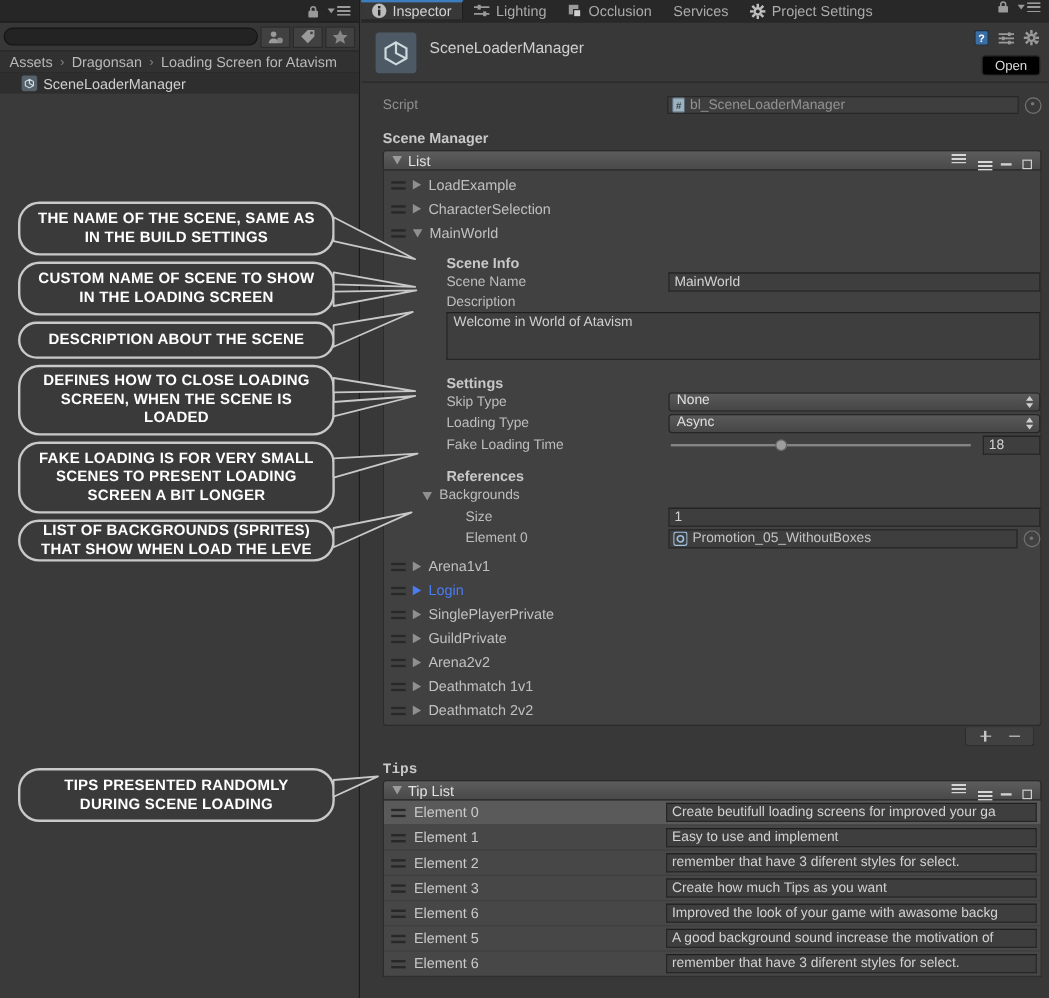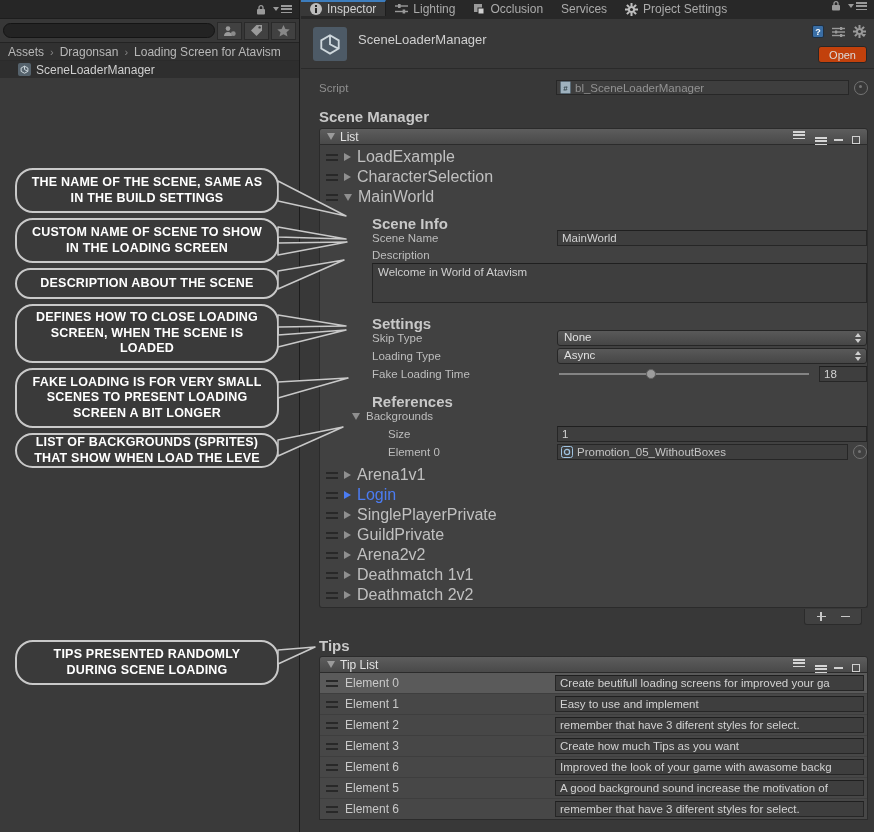--- a/index.html
+++ b/index.html
@@ -47,46 +47,46 @@
   .tabbar-right{margin-left:auto;display:flex;align-items:center;gap:7px;padding-right:7px;}
   .menu-ic{display:flex;align-items:center;gap:2px;}
   .menu-caret{width:0;height:0;border-top:4px solid #9a9a9a;border-left:3px solid transparent;border-right:3px solid transparent;}
   .menu-bars{width:11px;height:8px;background:repeating-linear-gradient(#9a9a9a 0 1.6px,transparent 1.6px 3.4px);}
 
   .comp-header{position:relative;height:49px;border-bottom:1px solid #2a2a2a;}
   .comp-icon{position:absolute;left:12px;top:8px;width:34px;height:34px;border-radius:3px;background:#4d5a66;display:flex;align-items:center;justify-content:center;}
   .comp-title{position:absolute;left:57px;top:13px;font-size:13px;color:#cfcfcf;}
   .hdr-icons{position:absolute;right:8px;top:6px;display:flex;align-items:center;gap:8px;}
   .gear-caret{width:0;height:0;border-top:3px solid #9a9a9a;border-left:2.5px solid transparent;border-right:2.5px solid transparent;margin-left:-4px;margin-top:8px;}
-  .open-btn{position:absolute;right:7px;top:27px;height:15px;padding:0 10px;background:#c2410c;border:1px solid #272727;border-radius:3px;color:#dcdcdc;font-size:11px;display:flex;align-items:center;}
+  .open-btn{position:absolute;right:7px;top:27px;height:15px;padding:0 10px;background:#000000;border:1px solid #272727;border-radius:3px;color:#dcdcdc;font-size:11px;display:flex;align-items:center;}
 
   .script-row{display:flex;align-items:center;height:17px;margin:10px 6px 0 18px;}
   .script-label{width:237px;color:#8f8f8f;flex:none;}
   .script-field{flex:1;height:15px;background:#3e3e3e;border:1px solid #272727;display:flex;align-items:center;gap:4px;padding:0 3px;color:#929292;box-sizing:border-box;}
   .obj-picker{width:12px;height:12px;border:1px solid #747474;border-radius:50%;margin-left:5px;position:relative;flex:none;}
   .obj-picker::after{content:"";position:absolute;left:3.5px;top:3.5px;width:3px;height:3px;border-radius:50%;background:#747474;}
 
-  .section-h{font-weight:bold;color:#c8c8c8;font-size:15px;}
+  .section-h{font-weight:bold;color:#c8c8c8;font-size:12px;}
   .sm-header{margin:12px 0 3px 18px;}
 
   .ulist{margin:0 6px 0 18px;}
   .ulist-header{height:17px;background:linear-gradient(#5d5d5d,#494949);border:1px solid #2b2b2b;border-radius:3px 3px 0 0;display:flex;align-items:center;gap:5px;padding:0 7px;position:relative;color:#e2e2e2;font-size:12px;box-sizing:border-box;}
   .win-ham{width:12px;height:8px;background:repeating-linear-gradient(#d6d6d6 0 1.6px,transparent 1.6px 3.4px);}
   .hdr-ctrl{position:absolute;display:flex;align-items:center;}
   .win-min{width:9px;height:2px;background:#d0d0d0;}
   .win-box{width:6px;height:6px;border:1.6px solid #d0d0d0;}
   .ulist-body{background:#414141;border:1px solid #2b2b2b;border-top:none;border-radius:0 0 3px 3px;padding:2px 0;}
   .ulist-footerwrap{display:flex;justify-content:flex-end;margin:1px 6px 0 0;}
   .footer-box{width:56px;height:15px;background:#414141;border:1px solid #2b2b2b;border-top:none;border-radius:0 0 3px 3px;display:flex;align-items:center;justify-content:center;gap:15px;}
   .plus-ic{width:9px;height:9px;position:relative;}
   .plus-ic::before{content:"";position:absolute;left:3.7px;top:0;width:1.7px;height:9px;background:#c8c8c8;}
   .plus-ic::after{content:"";position:absolute;left:0;top:3.7px;width:9px;height:1.7px;background:#c8c8c8;}
   .minus-ic{width:9px;height:1.7px;background:#c8c8c8;}
 
-  .lrow{height:20px;display:flex;align-items:center;gap:6px;padding-left:6px;color:#c0c0c0;font-size:16px;}
+  .lrow{height:20px;display:flex;align-items:center;gap:6px;padding-left:6px;color:#c0c0c0;font-size:12px;}
   .handle{width:12px;height:7px;border-top:2px solid #282828;border-bottom:2px solid #282828;box-sizing:border-box;flex:none;}
   .fold-r{width:0;height:0;border-left:7px solid #8f8f8f;border-top:4.5px solid transparent;border-bottom:4.5px solid transparent;flex:none;}
   .fold-d{width:0;height:0;border-top:7px solid #8f8f8f;border-left:4.5px solid transparent;border-right:4.5px solid transparent;flex:none;}
   .login .lbl{color:#4b7cf2;}
   .login .fold-r{border-left-color:#4b7cf2;}
 
   .nest{margin-left:52px;margin-right:0;}
   .gap8{margin-top:8px;} .gap12{margin-top:12px;} .gap10{margin-top:10px;} .gap4{margin-top:4px;}
   .subhead{height:14px;}
   .prop-row{display:flex;align-items:center;height:18px;}
@@ -101,21 +101,21 @@
   .slider-area{flex:1;position:relative;height:16px;margin-right:8px;}
   .slider-track{position:absolute;left:2px;right:2px;top:7px;height:2px;background:#848484;}
   .slider-knob{position:absolute;left:35%;top:2.5px;width:10px;height:10px;border-radius:50%;background:#9d9d9d;border:1px solid #636363;box-sizing:border-box;}
   .slider-val{flex:none;width:48px;}
   .bgs-row{margin-left:32px;height:18px;display:flex;align-items:center;gap:6px;color:#bdbdbd;}
   .nest2{margin-left:68px;}
   .prop-label2{width:169px;color:#bdbdbd;flex:none;}
   .obj-field{flex:1;height:16px;background:#3e3e3e;border:1px solid #262626;display:flex;align-items:center;gap:4px;padding:0 3px;color:#c4c4c4;box-sizing:border-box;overflow:hidden;white-space:nowrap;}
 
   
-  .tips-h{margin:12px 0 2px 18px;}
+  .tips-h{margin:12px 0 2px 18px;font-family:Liberation Mono, monospace;}
   .tiplist-body{background:#474747;border:1px solid #2b2b2b;border-top:none;padding:0;}
   .tip-row{height:20px;display:flex;align-items:center;background:#474747;border-bottom:1px solid #3e3e3e;}
   .tip-row:last-child{border-bottom:none;}
   .tip-row.selected{background:#5a5a5a;}
   .tip-left{width:235px;flex:none;display:flex;align-items:center;gap:7px;padding-left:6px;box-sizing:border-box;color:#c9c9c9;font-size:12px;}
   .tip-right{flex:1;padding-right:3px;display:flex;}
 
   .icv{display:inline-flex;align-items:center;justify-content:center;}
   .info-ic{width:12px;height:12px;border-radius:50%;background:#bcbcbc;position:relative;}
   .info-ic::before{content:"";position:absolute;left:5px;top:2px;width:2px;height:2px;background:#262626;}

